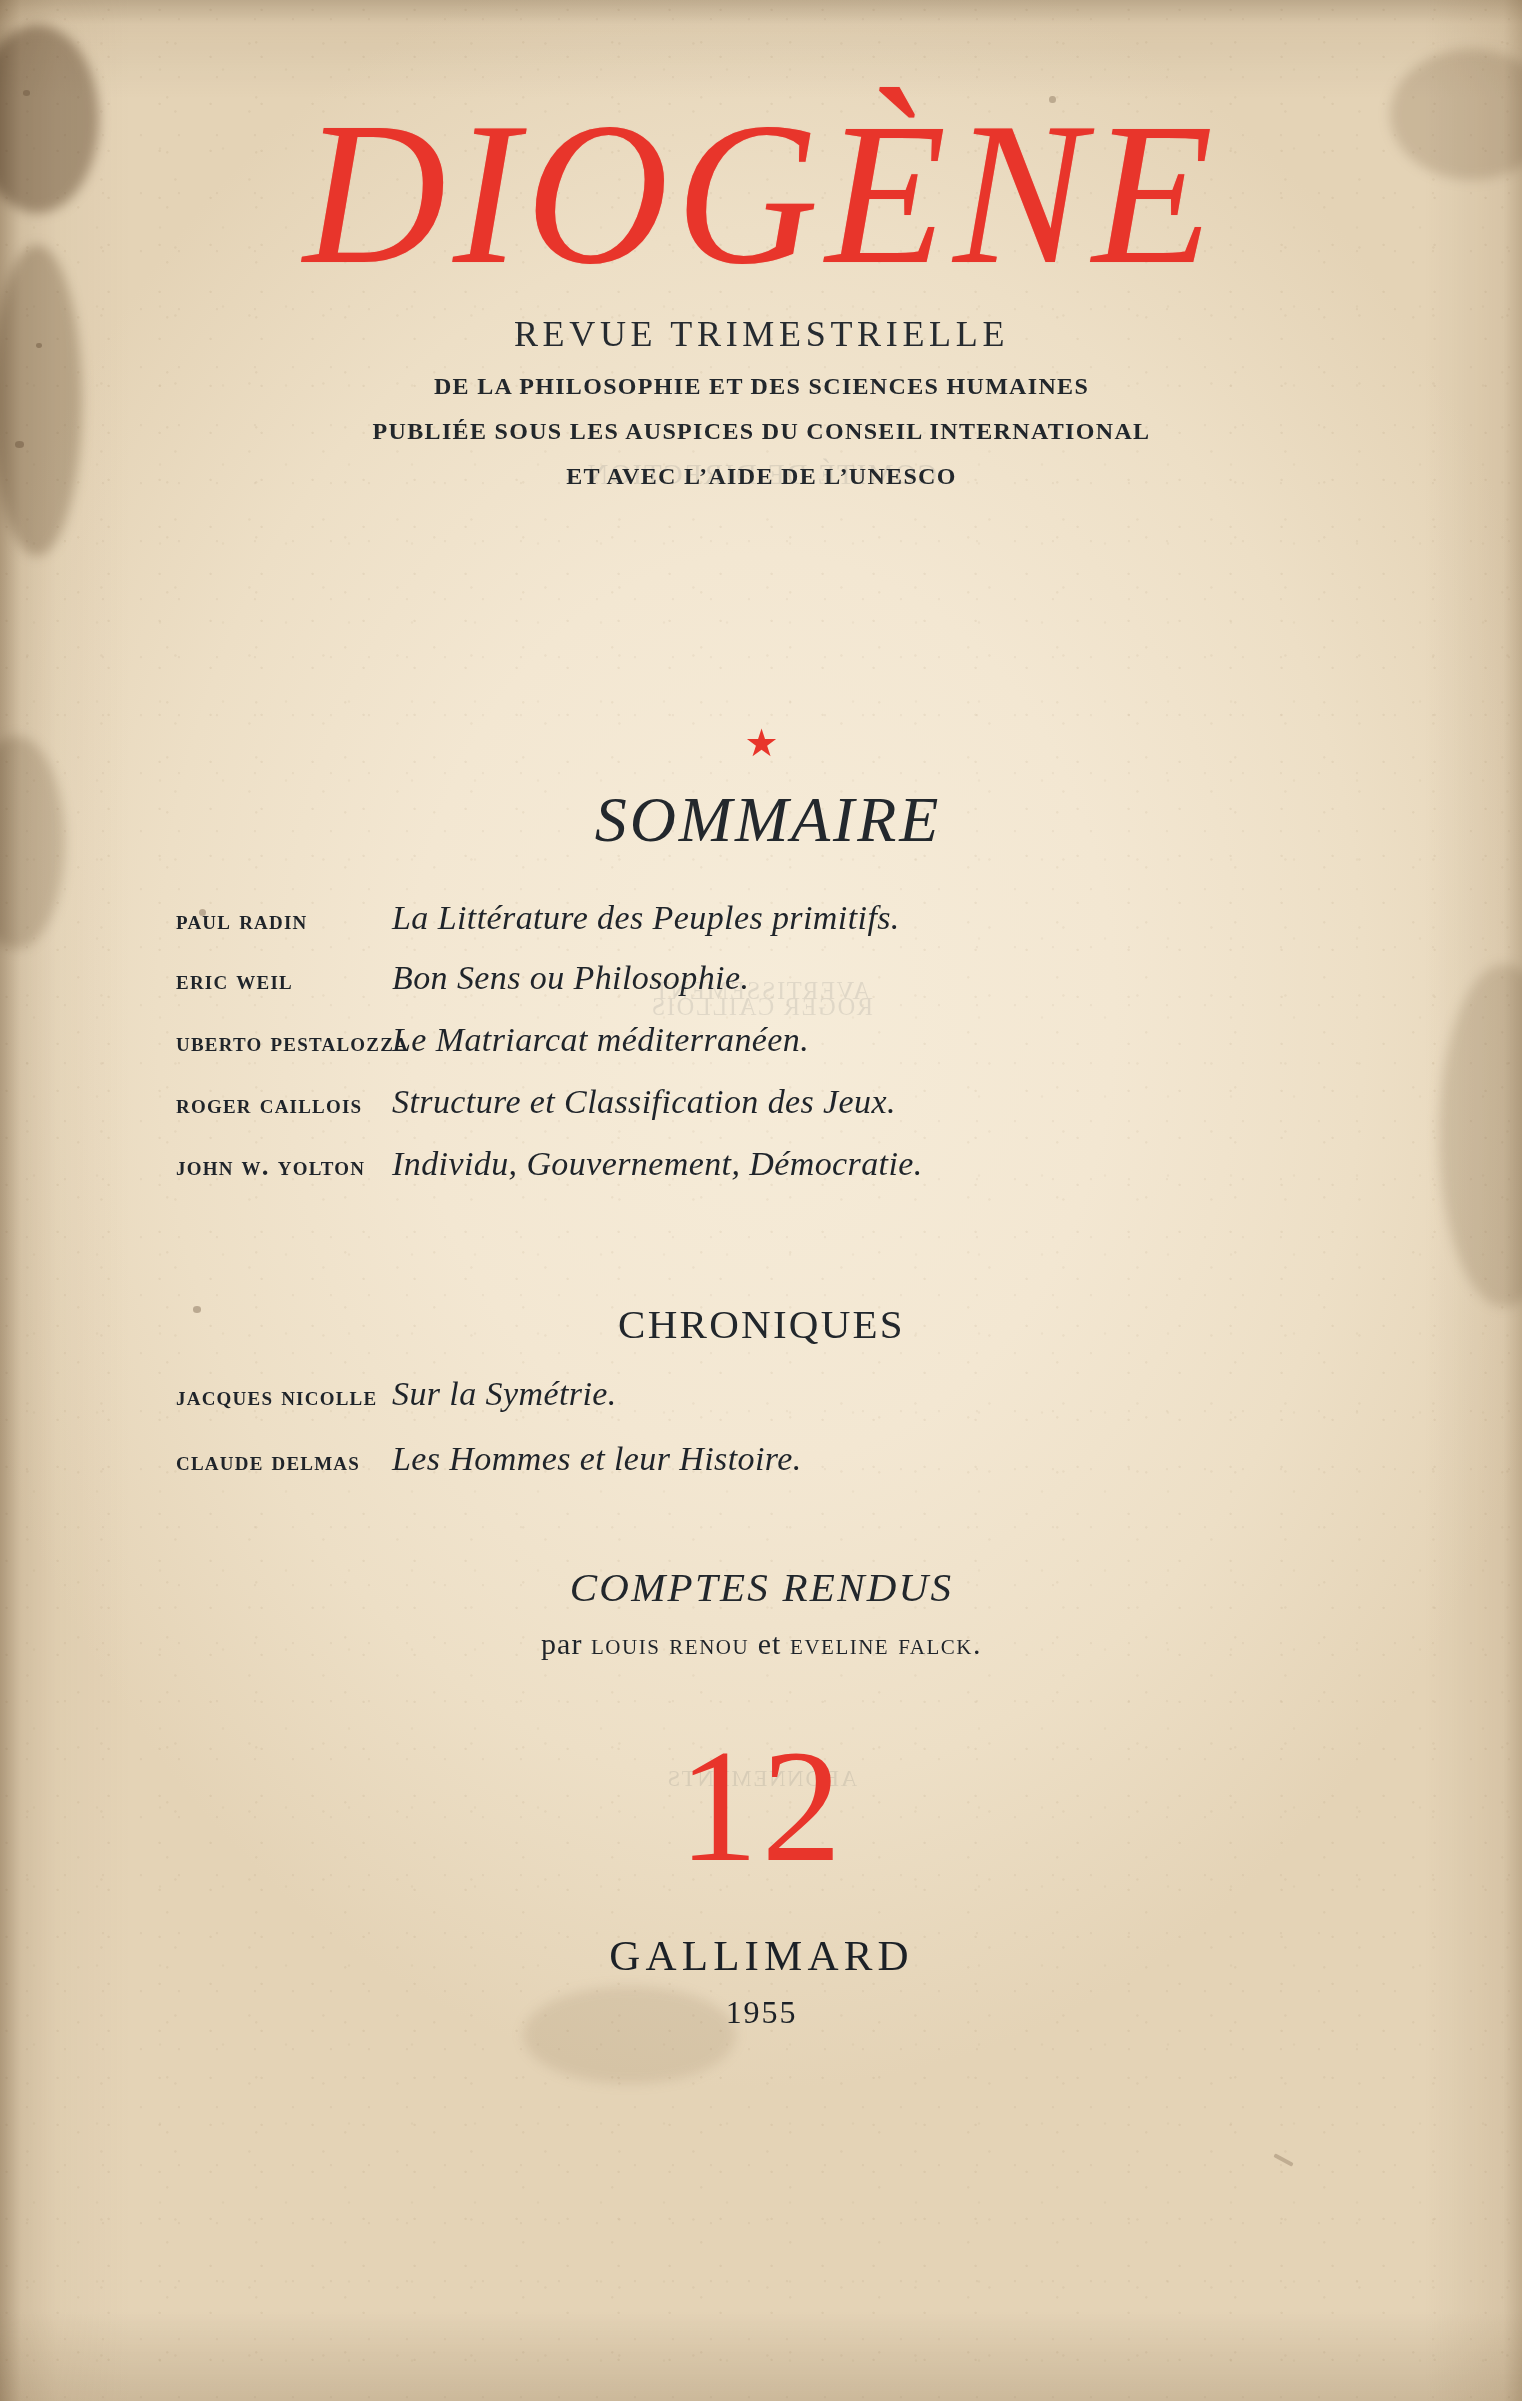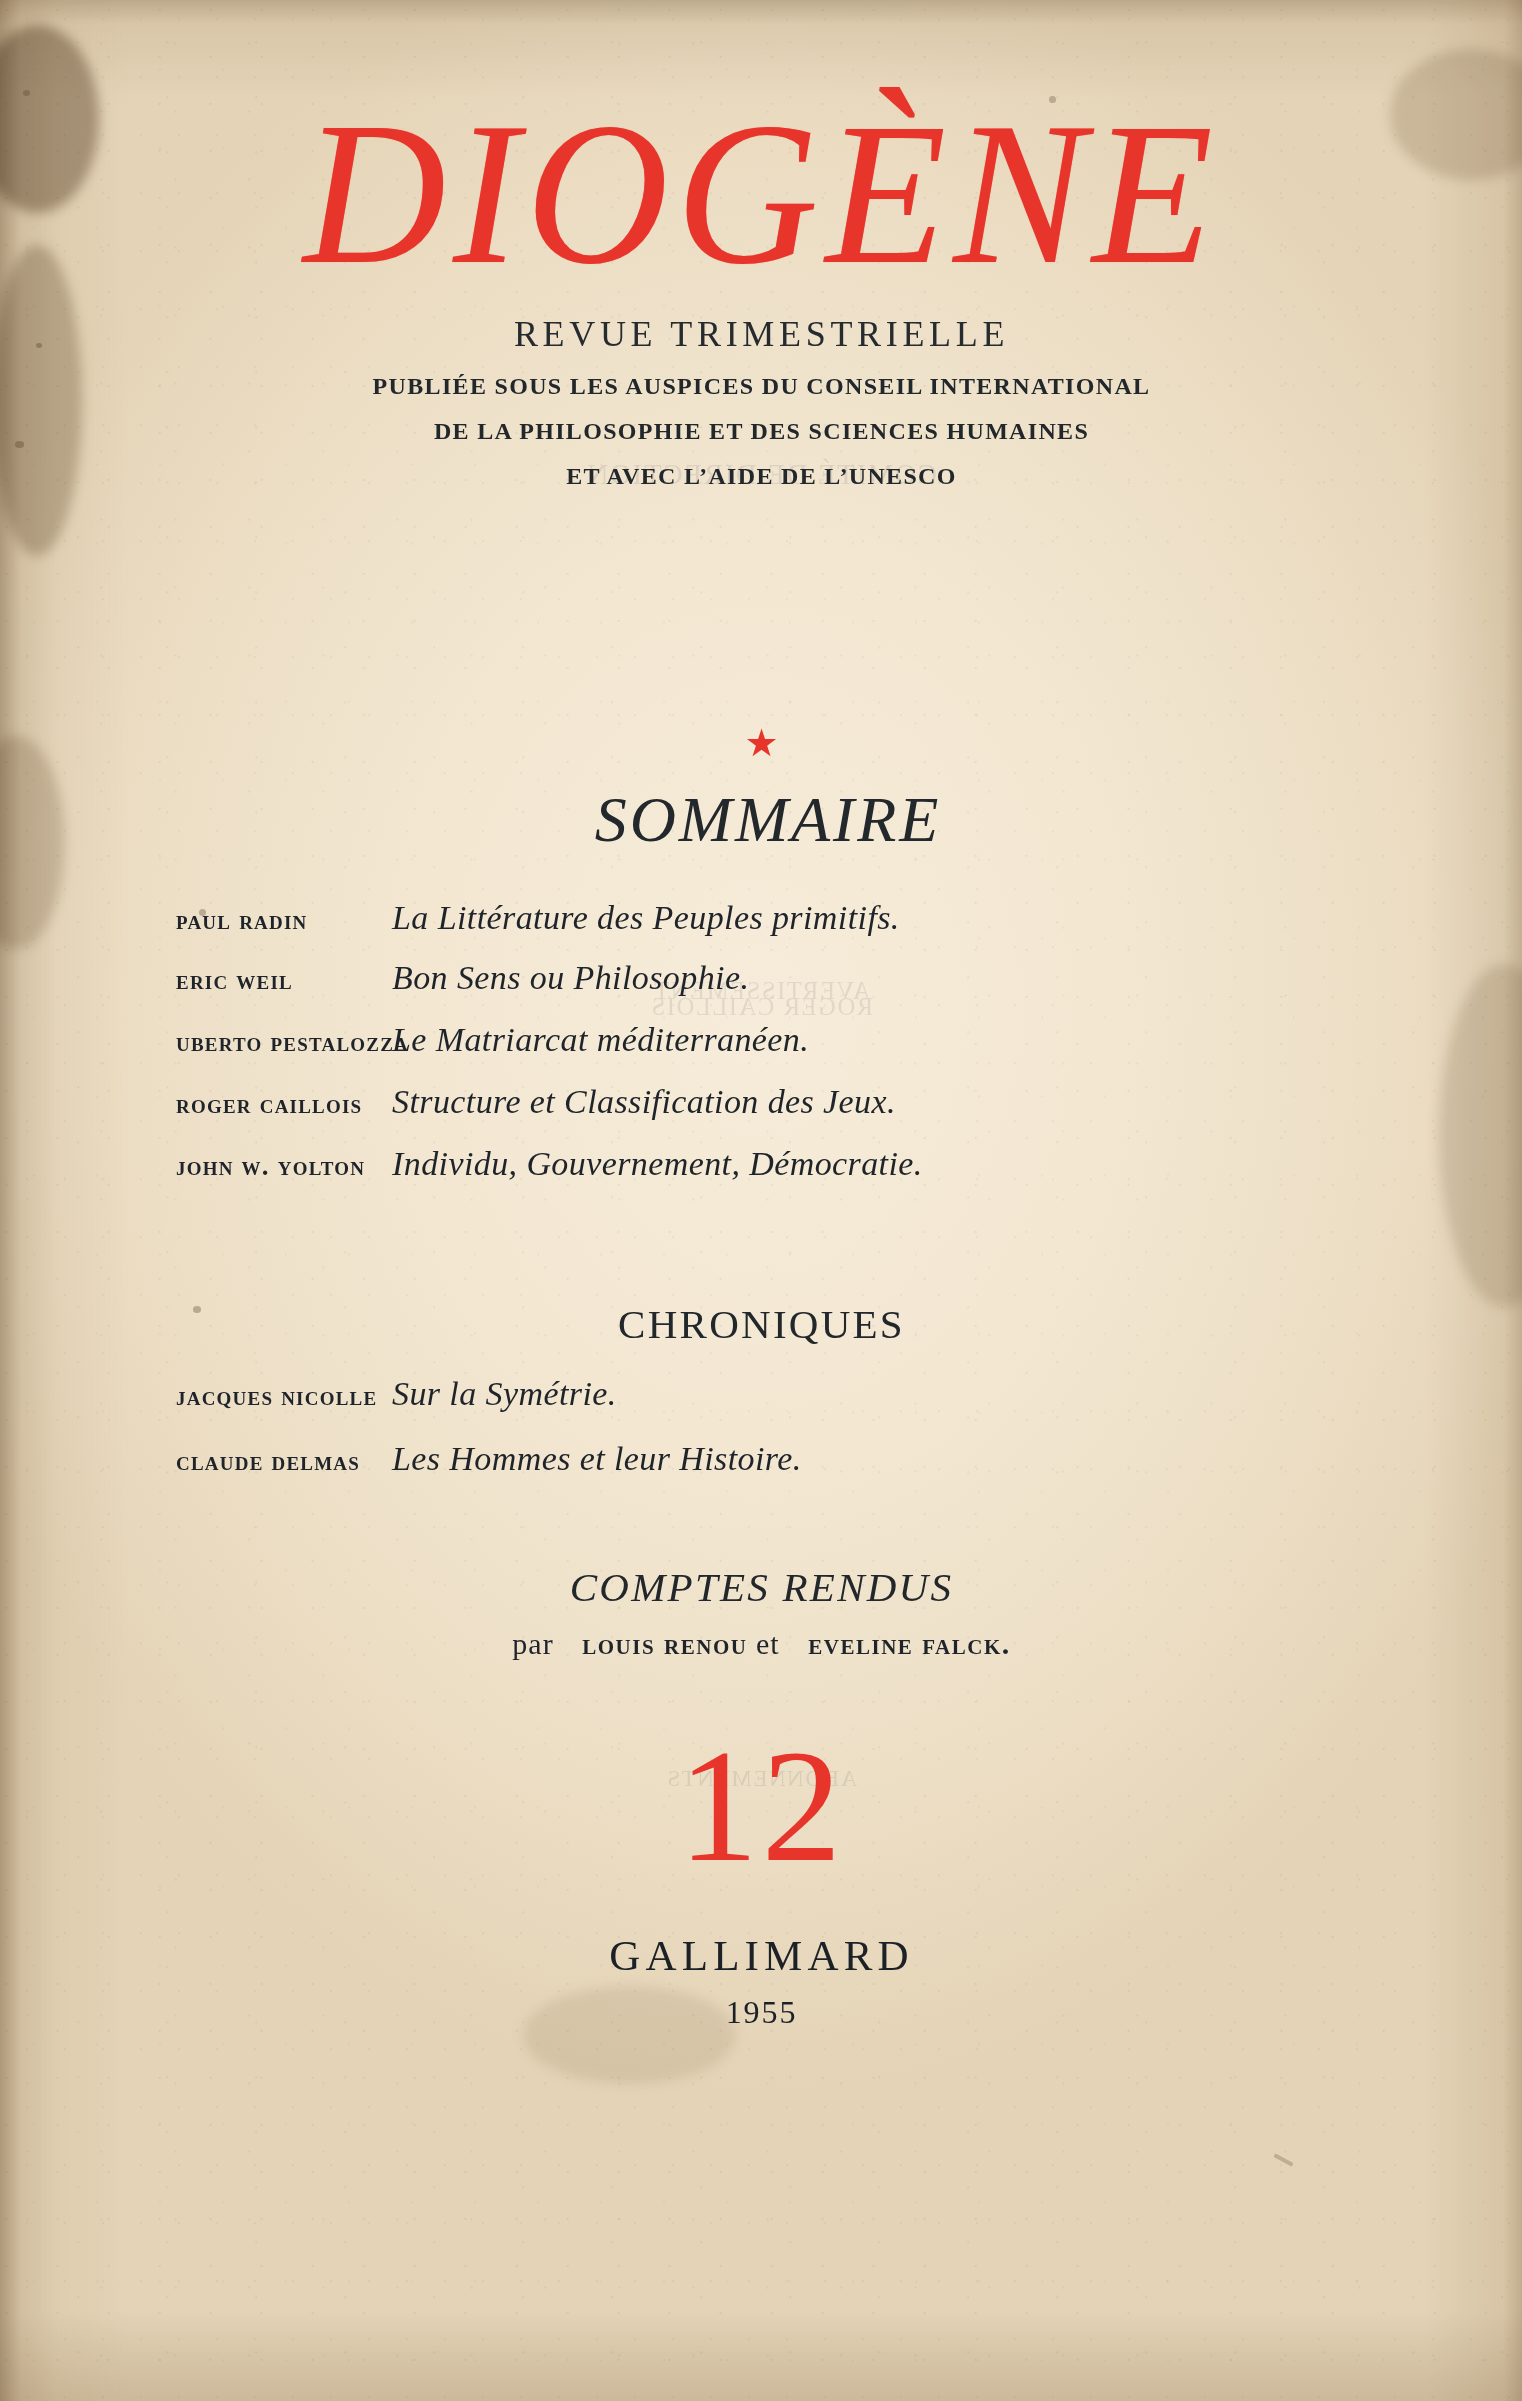--- a/index.html
+++ b/index.html
@@ -137,21 +137,21 @@
   }
   .section-head.italic{font-style:italic;}
 
   .byline{
     text-align:center;
     font-size:30px;
     letter-spacing:.035em;
     color:#1f242a;
     font-weight:400;
   }
-  .byline .sc{font-variant:small-caps;text-transform:lowercase;font-weight:700;letter-spacing:.05em;margin-left:20px;}
+  .byline .sc{font-variant:small-caps;text-transform:lowercase;font-weight:400;letter-spacing:.05em;}
 
   .issue-number{
     text-align:center;
     font-size:160px;
     line-height:1;
     color:#e8352b;
     font-family:"Liberation Serif",serif;
     letter-spacing:.02em;
   }
   .publisher{
@@ -198,22 +198,22 @@
     <div class="st-line" style="top:993px;font-size:24.5px;">ROGER CAILLOIS</div>
     <div class="st-line" style="top:977px;font-size:24.5px;">AVERTISSEMENT</div>
     <div class="st-line" style="top:1766px;font-size:23px;">ABONNEMENTS</div>
   </div>
 
   <div class="content">
 
     <div class="masthead">
       <div class="title">DIOGÈNE</div>
       <div class="subtitle1">REVUE TRIMESTRIELLE</div>
+      <div class="sub-small">DE LA PHILOSOPHIE ET DES SCIENCES HUMAINES</div>
       <div class="sub-small">PUBLIÉE SOUS LES AUSPICES DU CONSEIL INTERNATIONAL</div>
-      <div class="sub-small">DE LA PHILOSOPHIE ET DES SCIENCES HUMAINES</div>
       <div class="sub-small">ET AVEC L’AIDE DE L’UNESCO</div>
     </div>
 
     <div style="position:absolute;left:0;right:0;top:724px;text-align:center;">
       <span style="font-size:38px;line-height:1;color:#e8352b;">★</span>
     </div>
 
     <div class="sommaire-head" style="position:absolute;left:0;right:0;top:778px;">SOMMAIRE</div>
 
     <div class="toc" style="top:899px;">

